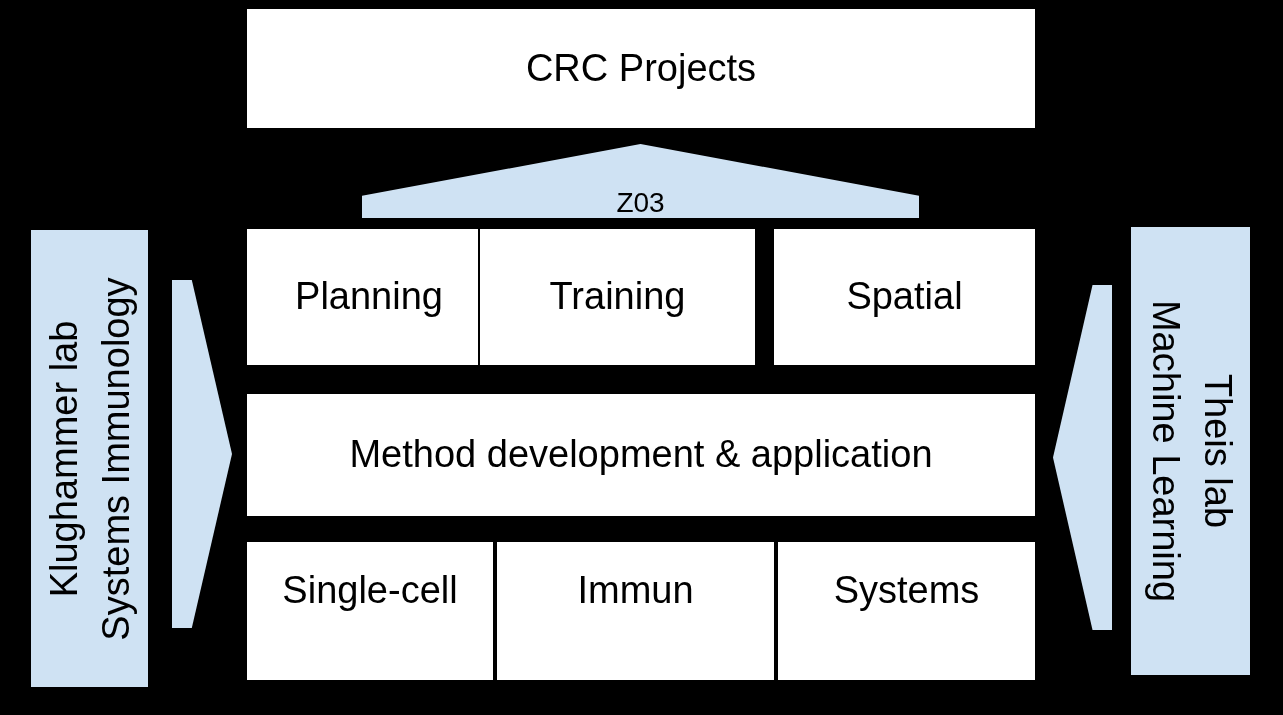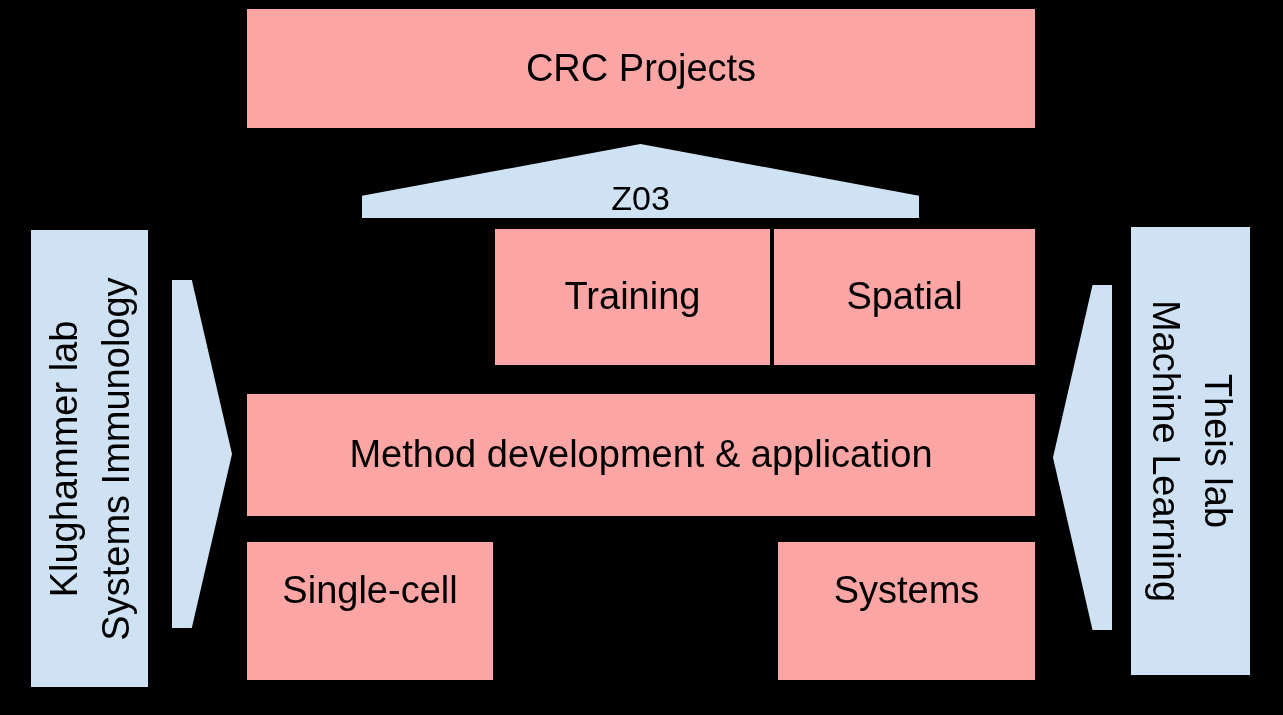--- a/index.html
+++ b/index.html
@@ -15,21 +15,21 @@
     font-family: "Liberation Sans", sans-serif;
     color: #000000;
     overflow: hidden;
   }
   .shape {
     position: absolute;
     background: #cfe2f3;
   }
   .cell {
     position: absolute;
-    background: #fca5a5;
+    background: #ffffff;
     border: 2px solid #000000;
     box-sizing: border-box;
     display: flex;
     align-items: center;
     justify-content: center;
     font-size: 38px;
     line-height: 1.1;
     text-align: center;
   }
   
@@ -37,27 +37,27 @@
 
   
   #funnel {
     left: 362px; top: 144px; width: 557px; height: 74px;
     clip-path: polygon(50% 0, 100% 70%, 100% 100%, 0 100%, 0 70%);
   }
   #funnel .funnel-label {
     position: absolute;
     left: 0; right: 0; bottom: 1px;
     text-align: center;
-    font-size: 34px;
+    font-size: 28px;
     line-height: 1.05;
   }
 
   
   #planning-box { left: 245px; top: 227px; width: 248px; height: 140px; }
-  #training-box { left: 493px; top: 227px; width: 279px; height: 140px; text-align: center; }
+  #training-box { left: 478px; top: 227px; width: 279px; height: 140px; text-align: center; }
   #analysis-box { left: 772px; top: 227px; width: 265px; height: 140px; }
 
   
   #method-box { left: 245px; top: 392px; width: 792px; height: 126px; }
 
   
   #single-cell-box { left: 245px; top: 540px; width: 250px; height: 142px; padding-bottom: 40px; }
   #immun-box       { left: 495px; top: 540px; width: 281px; height: 142px; padding-bottom: 40px; }
   #spatial-box     { left: 776px; top: 540px; width: 261px; height: 142px; padding-bottom: 40px; }
 
@@ -100,33 +100,39 @@
 <div class="canvas">
 
   <div class="cell" id="top-box">
     <span>CRC Projects</span>
   </div>
 
   <div class="shape" id="funnel">
     <span class="funnel-label">Z03</span>
   </div>
 
+  <div class="cell" id="planning-box">
+    <span>Planning</span>
+  </div>
   <div class="cell" id="training-box">
     <span>Training</span>
   </div>
   <div class="cell" id="analysis-box">
     <span>Spatial</span>
   </div>
 
   <div class="cell" id="method-box">
     <span>Method development &amp; application</span>
   </div>
 
   <div class="cell" id="single-cell-box">
     <span>Single-cell</span>
+  </div>
+  <div class="cell" id="immun-box">
+    <span>Immun</span>
   </div>
   <div class="cell" id="spatial-box">
     <span>Systems</span>
   </div>
 
   <div class="shape" id="left-panel">
     <div class="rot">
       <span>Klughammer lab</span>
       <span>Systems Immunology</span>
     </div>

